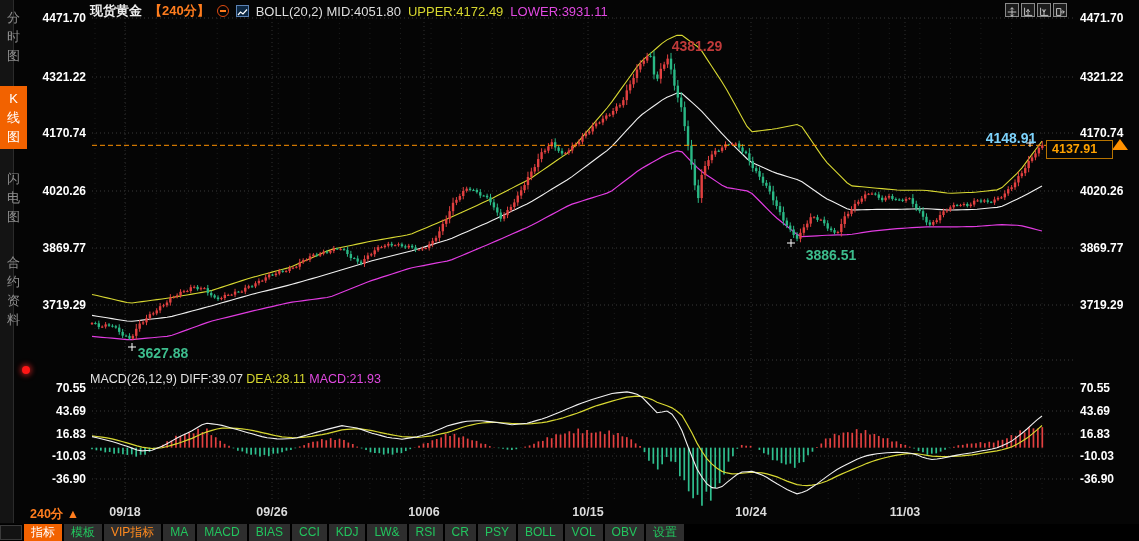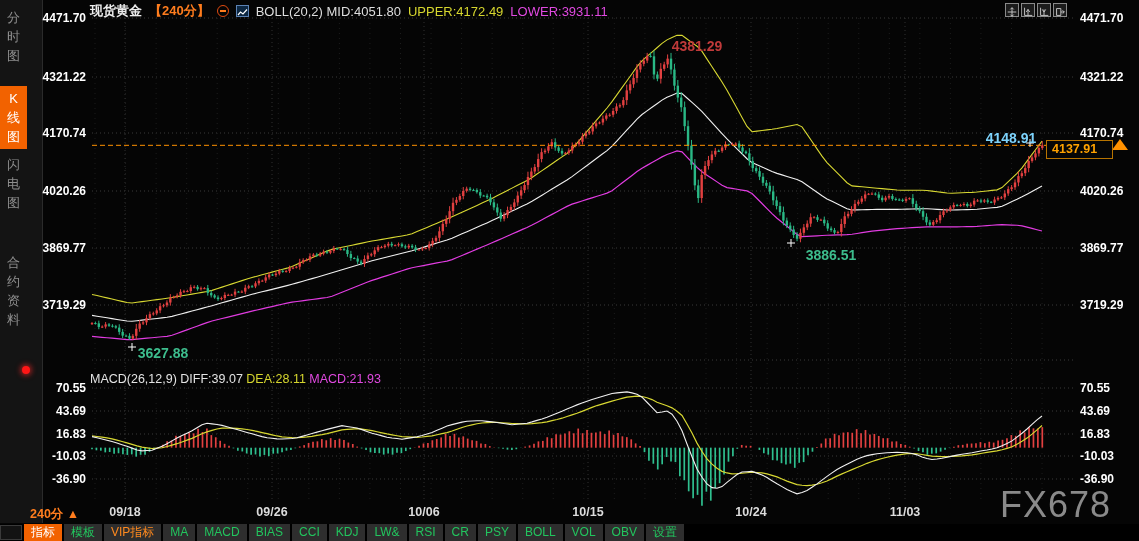--- a/index.html
+++ b/index.html
@@ -1,20 +1,20 @@
 <!DOCTYPE html>
 <html><head>
 <meta charset="utf-8">
 <style>
   html,body{margin:0;padding:0;background:#000;}
   #app{position:relative;width:1139px;height:541px;overflow:hidden;background:#050505;
        font-family:"Liberation Sans",sans-serif;-webkit-font-smoothing:antialiased;}
   .abs{position:absolute;}
   
-  #sidebar{position:absolute;left:0;top:0;width:43px;height:523px;background:#141414;border-right:1px solid #2b2b2b;box-sizing:border-box;}
+  #sidebar{position:absolute;left:0;top:0;width:14px;height:523px;background:#141414;border-right:1px solid #2b2b2b;box-sizing:border-box;}
   .side-tab{position:absolute;left:0;width:27px;color:#8f8f8f;font-size:13px;line-height:19px;text-align:center;cursor:pointer;padding:3px 0;}
   .side-tab .vtxt{width:15px;margin:0 auto;word-break:break-all;}
   .side-tab.sel{background:#f26200;color:#fff;}
   #reddot{position:absolute;left:22px;top:366px;width:8px;height:8px;border-radius:50%;
           background:#ff1616;box-shadow:0 0 5px 2px rgba(255,40,40,.55);}
   
   #hdr{position:absolute;left:90px;top:2px;height:18px;display:flex;align-items:center;gap:7px;font-size:13px;white-space:nowrap;text-align:center;}
   #hdr .t{color:#ececec;font-weight:bold;}
   #hdr .iv{color:#ff7d1e;font-weight:bold;}
   #hdr .boll{color:#dedede;}
@@ -896,21 +896,21 @@
       <polyline points="92,436.6402280130293 97,437.816485703945 102,438.9927433948606 107,440.1690010857763 112,441.5099348534202 117,443.09788273615635 122,444.6858306188925 127,446.3191484411354 132,448.1339460214053 137,449.9487436016752 142,450.89647122692725 147,450.54359391965255 152,450.19071661237786 157,448.26593129997036 162,446.3411459875629 167,443.6977741585233 172,440.8747557003257 177,438.05173724212807 182,435.55134946486737 187,433.1316193578408 192,430.7118892508143 197,427.7802931596091 202,424.8486970684039 207,423.31558089033655 212,423.8801845819761 217,424.4447882736156 222,425.34815418023885 227,426.75966340933763 232,428.1711726384365 237,429.58268186753526 242,430.9941910966341 247,432.4057003257329 252,433.81720955483166 257,435.2287187839305 262,436.6402280130293 267,437.7129750271444 272,438.2775787187839 277,438.84218241042345 282,439.0680238870792 287,438.7857220412595 292,438.50342019543973 297,437.7694353963083 302,436.35792616720954 307,434.9464169381107 312,433.5349077090119 317,432.12339847991313 322,430.7118892508143 327,429.3668039854378 332,428.12135466564473 337,426.87590534585166 342,425.6304560260586 347,426.4244299674267 352,427.21840390879476 357,428.01237785016286 362,429.6230107026524 367,431.4378082829223 372,433.2526058631922 377,434.5758957654723 382,435.8991856677524 387,437.22247557003254 392,437.9710795718939 397,438.5760120986505 402,439.18094462540716 407,438.38697068403906 412,437.592996742671 417,436.7990228013029 422,435.43036295951606 427,433.91803164262444 432,432.4057003257329 437,430.28843648208465 442,428.1711726384365 447,426.05390879478824 452,424.6340965702242 457,423.3886472504311 462,422.14319793063805 467,421.2830076004343 472,421.0007057546145 477,420.71840390879476 482,420.7748642779587 487,421.3394679695982 492,421.90407166123777 497,422.5417417129718 502,423.28901130484763 507,424.0362808967235 512,424.7835504885993 517,424.2542345276873 522,423.7249185667752 527,423.19560260586314 532,421.8941080666794 537,420.3995688829277 542,418.90502969917605 547,417.21786102062975 552,415.2417480998914 557,413.2656351791531 562,411.2330618892508 567,409.11579804560256 572,406.9985342019544 577,404.88127035830615 582,403.06291435140827 587,401.319285303698 592,399.5756562559877 597,397.9316631538609 602,396.4371239701092 607,394.94258478635754 612,393.4480456026058 617,392.9187296416938 622,392.38941368078173 627,391.8600977198697 632,392.8834419109663 637,394.2949511400651 642,397.1744299674267 647,402.2558631921824 652,407.42198697068403 657,412.7151465798045 662,412.0799674267101 667,411.021335504886 672,414.1972312703583 677,421.1842019543974 682,430.7118892508143 687,443.9447882736156 692,456.7542345276873 697,468.9285016286645 702,477.2916938110749 707,483.96107491856674 712,487.66628664495113 717,488.19560260586314 722,486.607654723127 727,482.3731270358306 732,478.30798045602603 737,474.49690553745927 742,472.06910966340934 747,471.71623235613464 752,471.3633550488599 757,473.1277415852334 762,474.8921281216069 767,477.50342019543973 772,480.67931596091205 777,483.7846362649294 782,486.607654723127 787,489.4306731813246 792,491.68908794788274 797,493.8063517915309 802,492.535993485342 807,490.4187296416938 812,487.2851791530944 817,483.8975570032573 822,480.1711726384365 827,476.3600977198697 832,472.8877850162866 837,469.5001628664495 842,466.79006514657976 847,464.24934853420194 852,461.70863192182406 857,459.16791530944624 862,457.3047231270358 867,455.6109120521172 872,454.5946254071661 877,453.7477198697068 882,453.23957654723125 887,452.8161237785016 892,452.5620521172638 897,452.350325732899 902,452.4773615635179 907,452.68908794788274 912,453.57833876221497 917,454.8486970684039 922,456.9659609120521 927,458.4480456026058 932,459.50667752442996 937,458.9773615635179 942,458.236319218241 947,457.17768729641693 952,456.1190553745928 957,455.1133550488599 962,454.31938110749184 967,453.5254071661237 972,452.7314332247557 977,451.6728013029316 982,450.72003257328987 987,449.9260586319218 992,448.9203583061889 997,447.70293159609116 1002,445.850325732899 1007,443.521335504886 1012,440.8747557003257 1017,437.16954397394136 1022,433.2526058631922 1027,429.01807817589577 1032,424.3600977198697 1037,419.80057003257326 1042,416.05830618892503" fill="none" stroke="#f0f0f0" stroke-width="1.1"></polyline>
     </svg>
 
   <div id="sidebar">
       <div class="side-tab" style="top: 5px;">
         <div class="vtxt">分时图</div>
       </div>
       <div class="side-tab sel" style="top: 86px;">
         <div class="vtxt">K线图</div>
       </div>
-      <div class="side-tab" style="top: 152px;">
+      <div class="side-tab" style="top: 166px;">
         <div class="vtxt">闪电图</div>
       </div>
       <div class="side-tab" style="top: 250px;">
         <div class="vtxt">合约资料</div>
       </div>
     </div>
   <div id="reddot"></div>
 
   <div id="hdr">
     <span class="t">现货黄金</span>
@@ -966,21 +966,20 @@
       <div class="tb-btn">LW&amp;</div>
       <div class="tb-btn">RSI</div>
       <div class="tb-btn">CR</div>
       <div class="tb-btn">PSY</div>
       <div class="tb-btn">BOLL</div>
       <div class="tb-btn">VOL</div>
       <div class="tb-btn">OBV</div>
       <div class="tb-btn">设置</div>
     </div>
 
-  <div id="wm">FX678</div>
 <div class="axlbl l" style="top: 11px;">4471.70</div>
     <div class="axlbl r" style="top: 11px;">4471.70</div>
     <div class="axlbl l" style="top: 70px;">4321.22</div>
     <div class="axlbl r" style="top: 70px;">4321.22</div>
     <div class="axlbl l" style="top: 126px;">4170.74</div>
     <div class="axlbl r" style="top: 126px;">4170.74</div>
     <div class="axlbl l" style="top: 184px;">4020.26</div>
     <div class="axlbl r" style="top: 184px;">4020.26</div>
     <div class="axlbl l" style="top: 241px;">3869.77</div>
     <div class="axlbl r" style="top: 241px;">3869.77</div>

